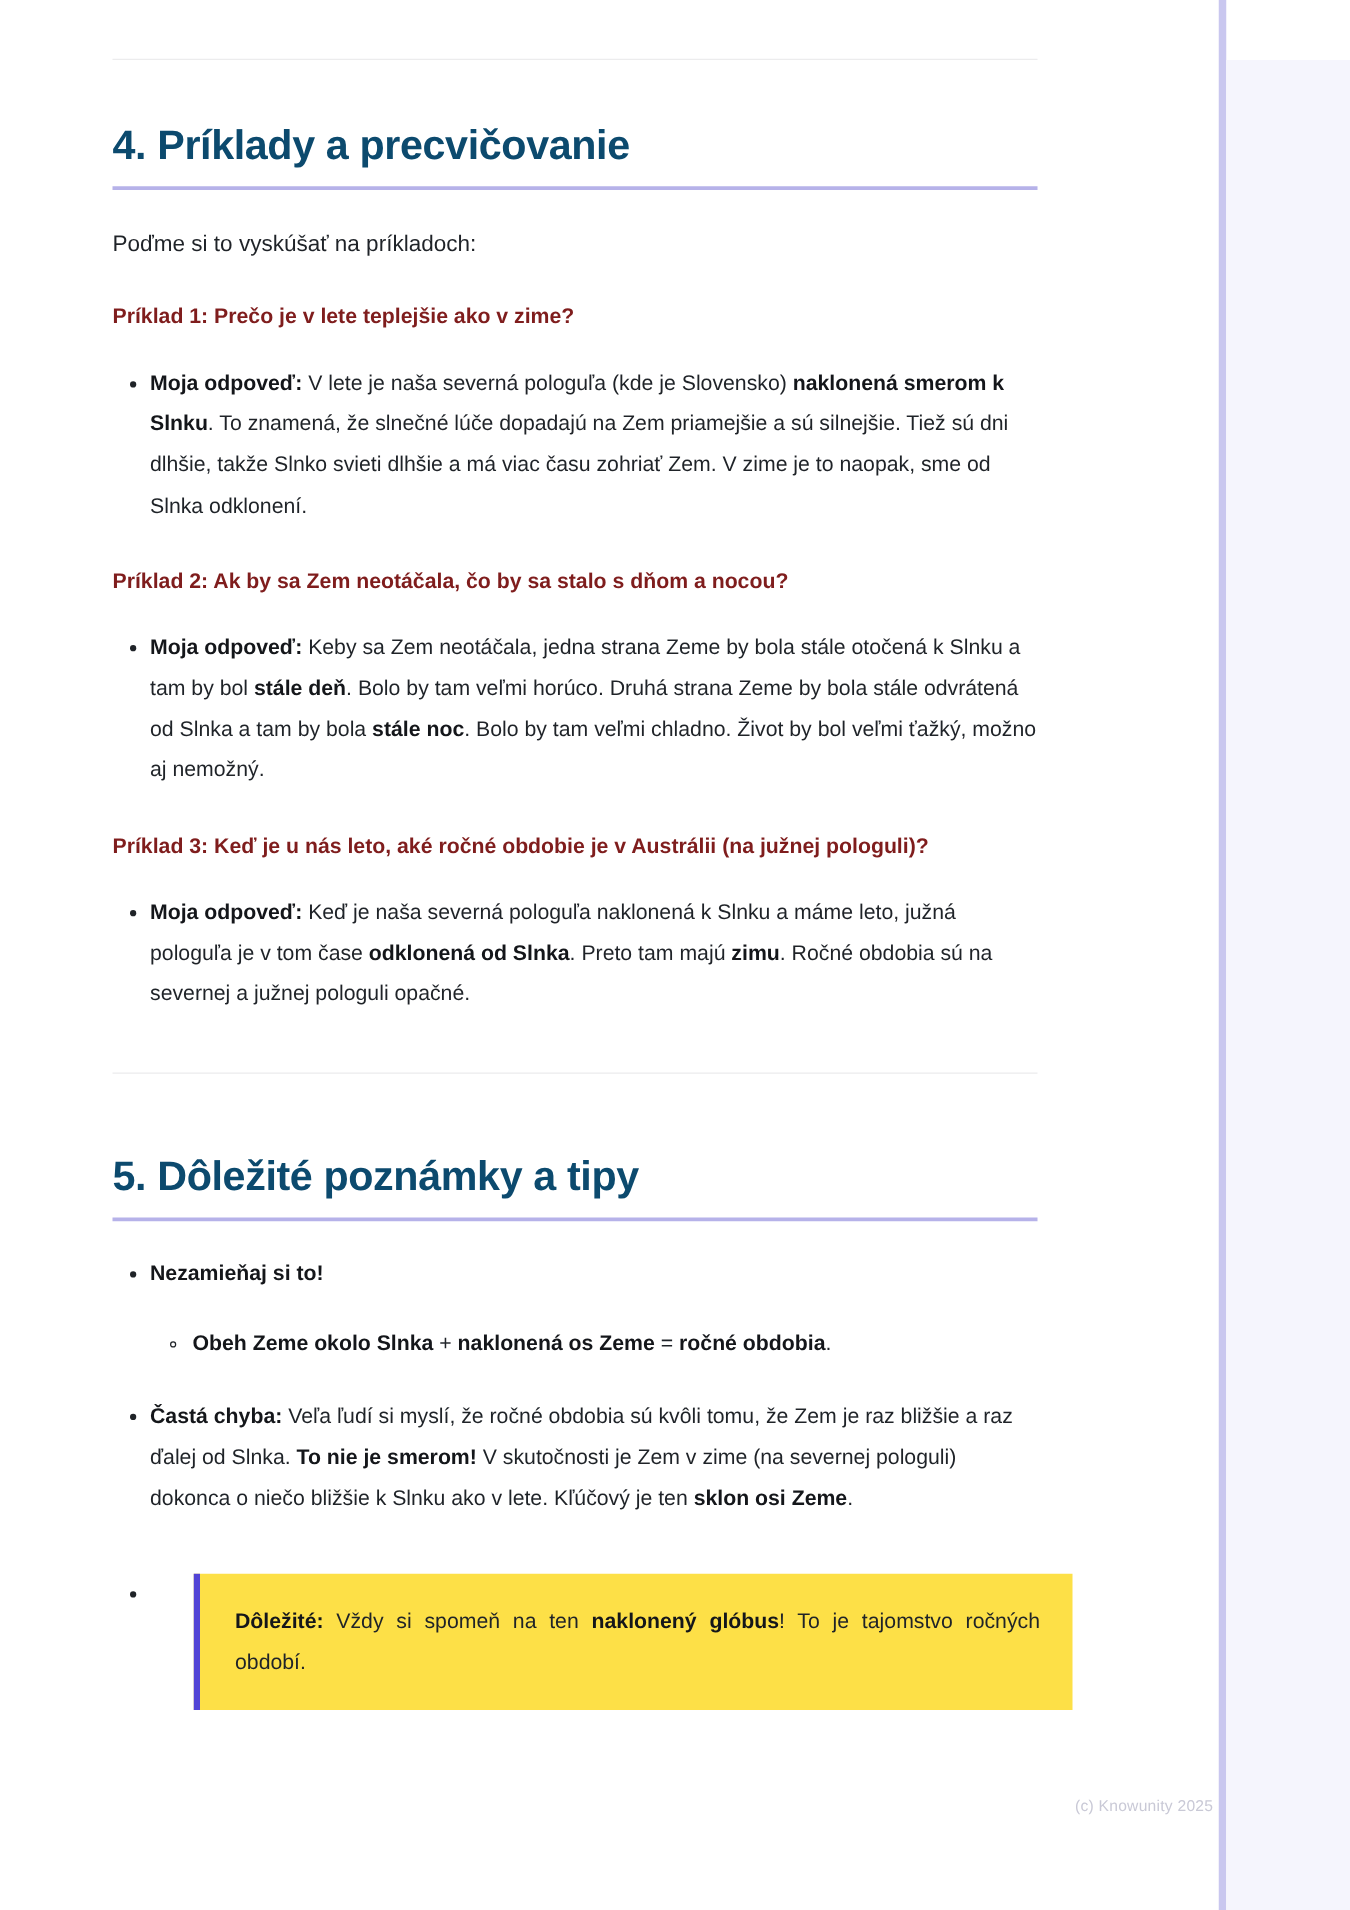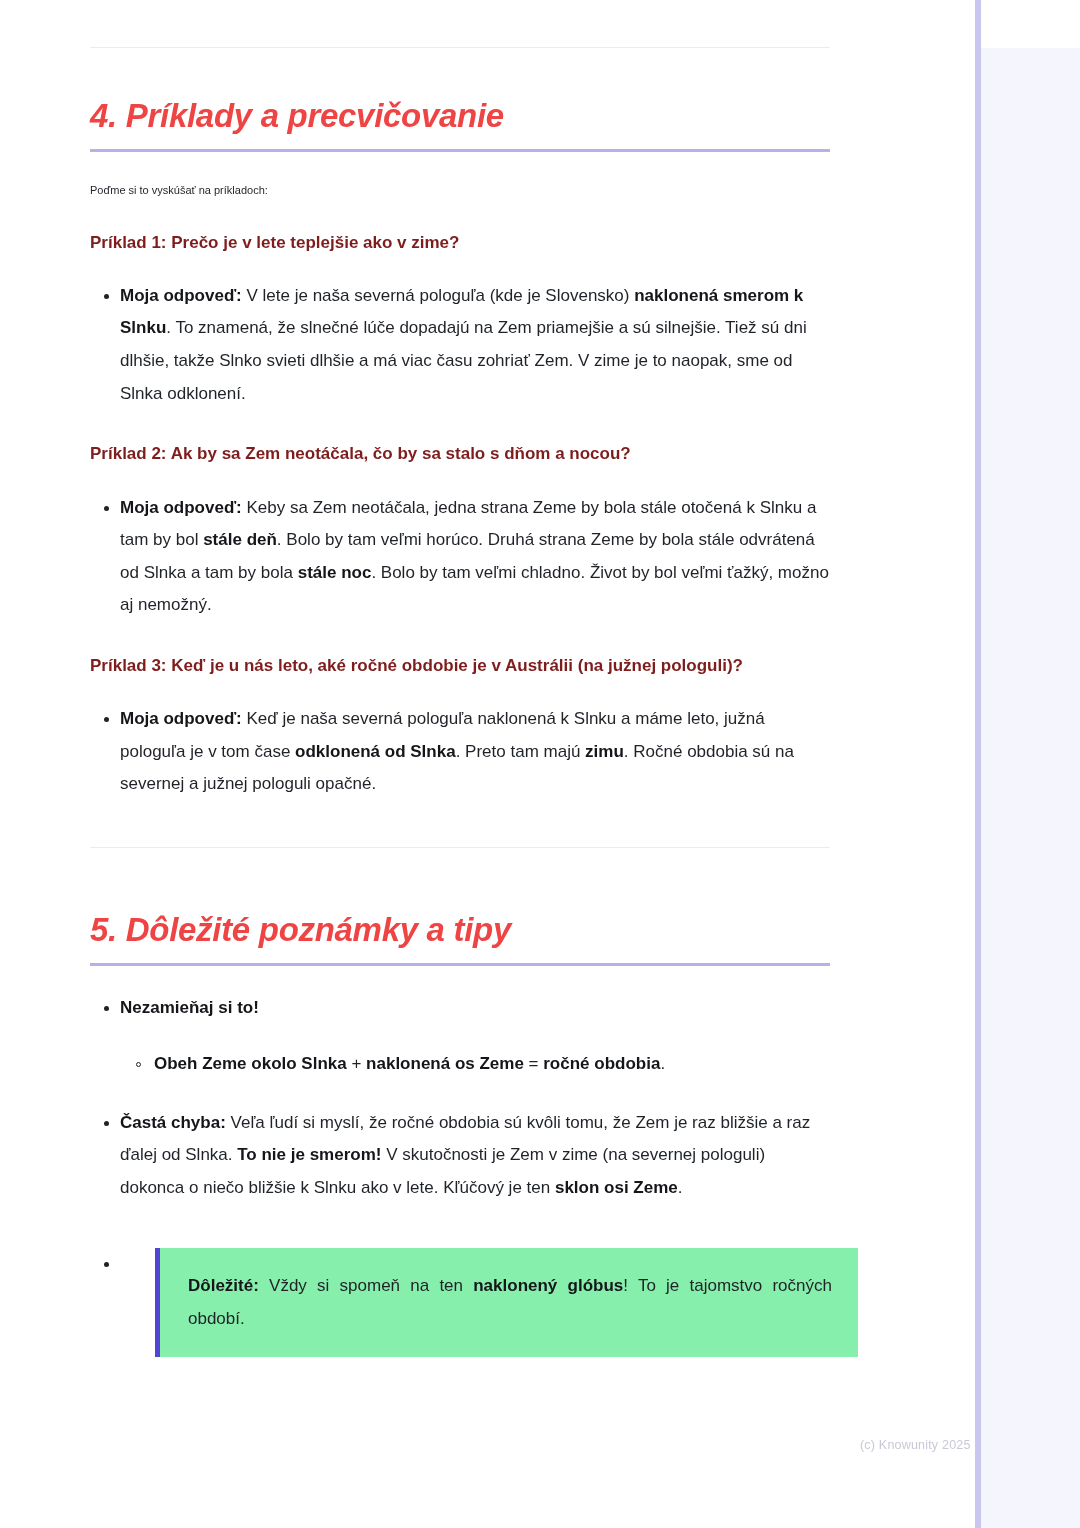--- a/index.html
+++ b/index.html
@@ -61,35 +61,34 @@
   }
 
   
   .section {
     position: relative;
   }
   h2.section-title {
     font-size: 33px;
     line-height: 1.2;
     font-weight: bold;
-    color: #ef4444;
+    color: #0c4a6e;
     margin: 0;
     padding: 0;
     letter-spacing: -0.3px;
-    font-style: italic;
   }
   .title-rule {
     height: 3px;
     background: #b6b2e9;
     margin-top: 13px;
   }
 
   
   p.lead {
-    font-size: 11px;
+    font-size: 18px;
     line-height: 1.55;
     margin: 0;
     color: #1f2328;
     font-weight: normal;
   }
   p.q {
     font-size: 17px;
     line-height: 1.6;
     font-weight: bold;
     margin: 0;
@@ -160,21 +159,21 @@
     position: absolute;
     left: 14px;
     top: 36px;
     width: 5px;
     height: 5px;
     border-radius: 50%;
     background: #1f2328;
   }
   .callout {
     margin-left: 35px;
-    background: #86efac;
+    background: #fde047;
     border-left: 5px solid #5244d6;
     padding: 22px 26px 22px 28px;
     width: 703px;
     box-sizing: border-box;
   }
   .callout p {
     margin: 0;
     font-size: 17px;
     line-height: 1.9;
     text-align: justify;

